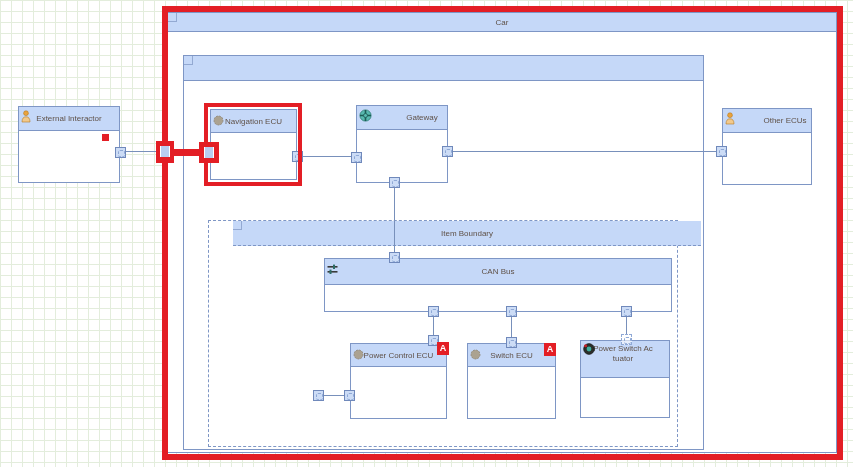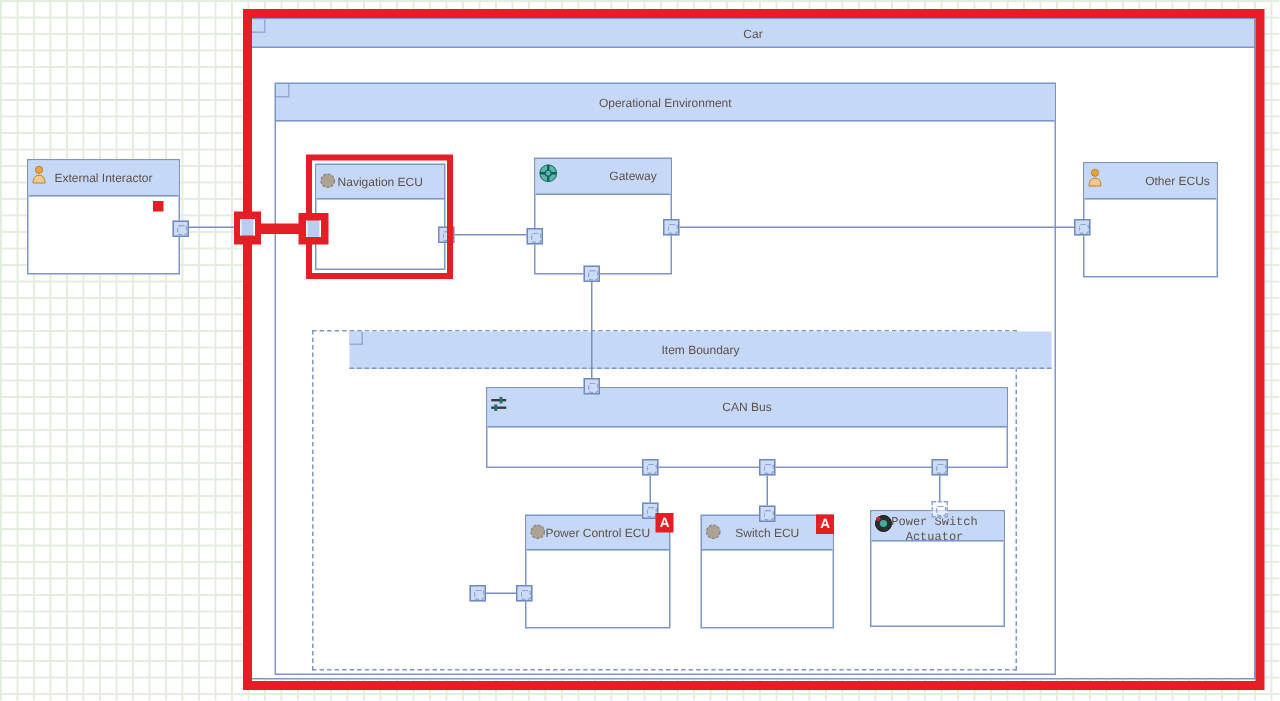--- a/index.html
+++ b/index.html
@@ -46,21 +46,20 @@
   <div class="block" style="left:167px; top:12px; width:670px; height:441px;">
     <div class="hdr" style="height:19px; line-height:19px;">
       <span class="corner-ic"></span>
       <span class="lbl">Car</span>
     </div>
   </div>
 
   <div class="block" style="left:183px; top:55px; width:521px; height:395px;">
     <div class="hdr" style="height:25px; line-height:25px;">
       <span class="corner-ic"></span>
-      <span class="lbl">Operational Environment</span>
     </div>
   </div>
 
   <div class="block" style="left:18px; top:106px; width:102px; height:77px;">
     <div class="hdr" style="height:24px; line-height:24px;">
       <span class="ic">
         <svg width="10" height="13">
             <circle cx="5" cy="3.2" r="2.4" fill="#eaa33e" stroke="#b57a20" stroke-width="0.6"></circle>
             <path d="M1 12 Q1 6.8 5 6.8 Q9 6.8 9 12 Z" fill="#f2c98c" stroke="#b57a20" stroke-width="0.6"></path>
           </svg>
@@ -146,21 +145,21 @@
         <svg width="11" height="11">
             <circle cx="5.5" cy="5.5" r="4.5" fill="#aba291" stroke="#8a8274" stroke-width="0.8" stroke-dasharray="2 1"></circle>
           </svg>
       </span>
       <span class="lbl">Switch ECU</span>
     </div>
   </div>
   <div class="badge" style="left:544px; top:343px;">A</div>
 
   <div class="block" style="left:580px; top:340px; width:90px; height:78px;">
-    <div class="hdr" style="height:20px; line-height:1.25; padding:3px 16px 0 12px; word-break:break-all;font-family:Liberation Mono, monospace;">
+    <div class="hdr" style="height:37px; line-height:1.25; padding:3px 16px 0 12px; word-break:break-all;">
       <span class="ic">
         <svg width="12" height="12">
             <circle cx="6" cy="6" r="5.4" fill="#2b2f2b" stroke="#111" stroke-width="0.6"></circle>
             <circle cx="6" cy="6" r="2.4" fill="#3fae9f"></circle>
             <circle cx="2.6" cy="2.8" r="1.5" fill="#c9202a"></circle>
           </svg>
       </span>
       <span class="lbl">Power Switch Actuator</span>
     </div>
   </div>

